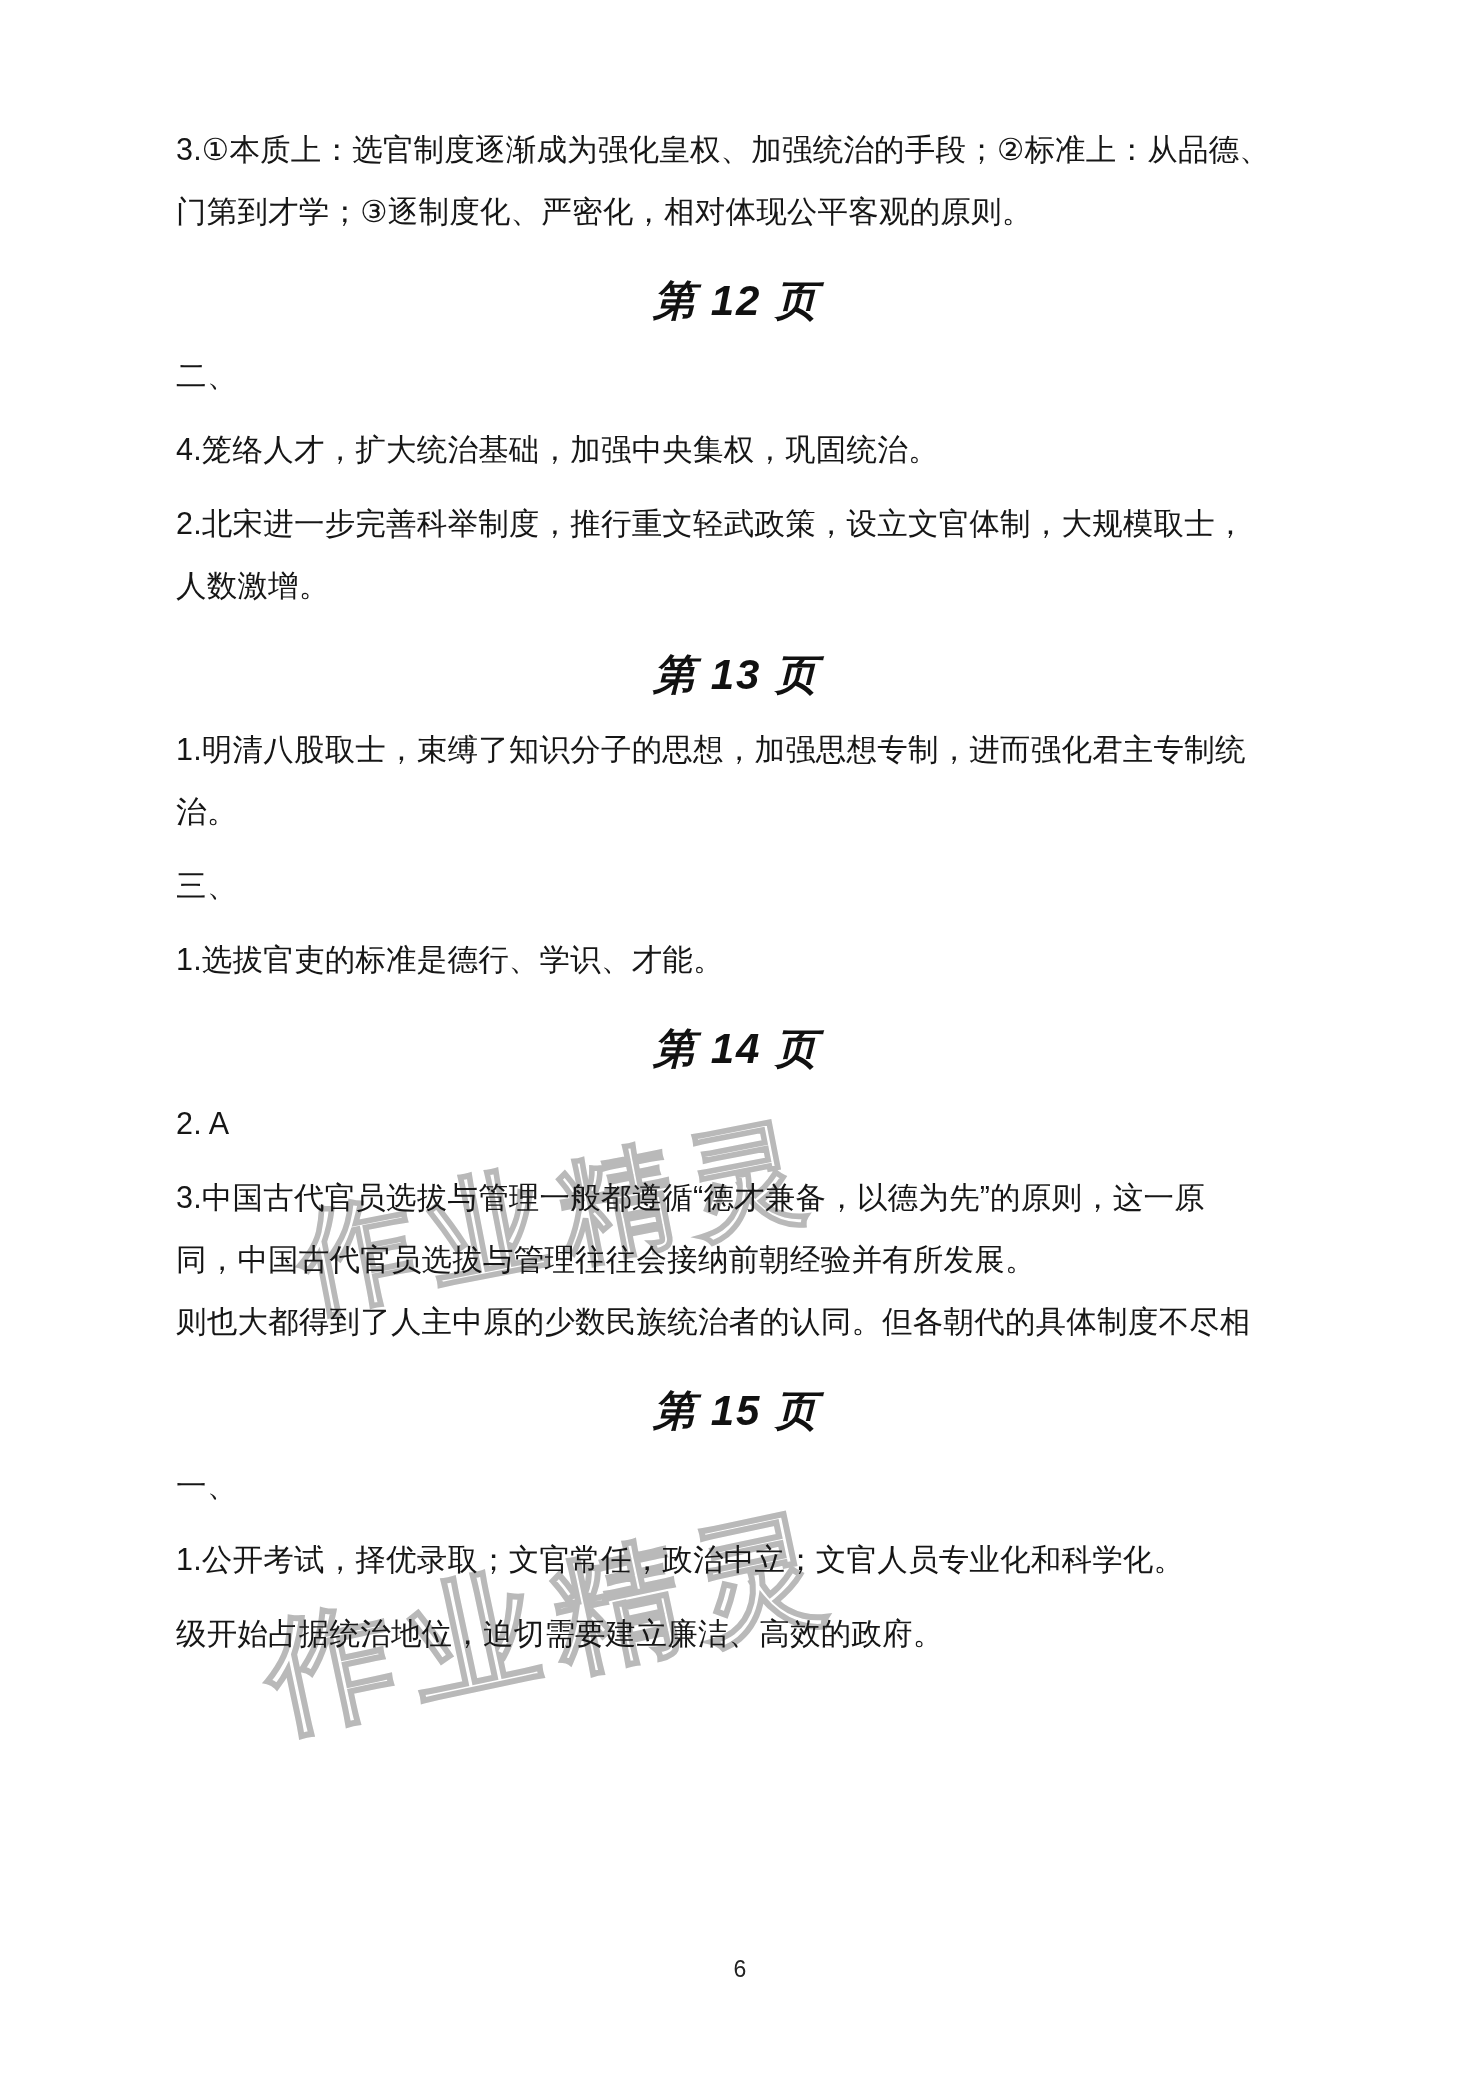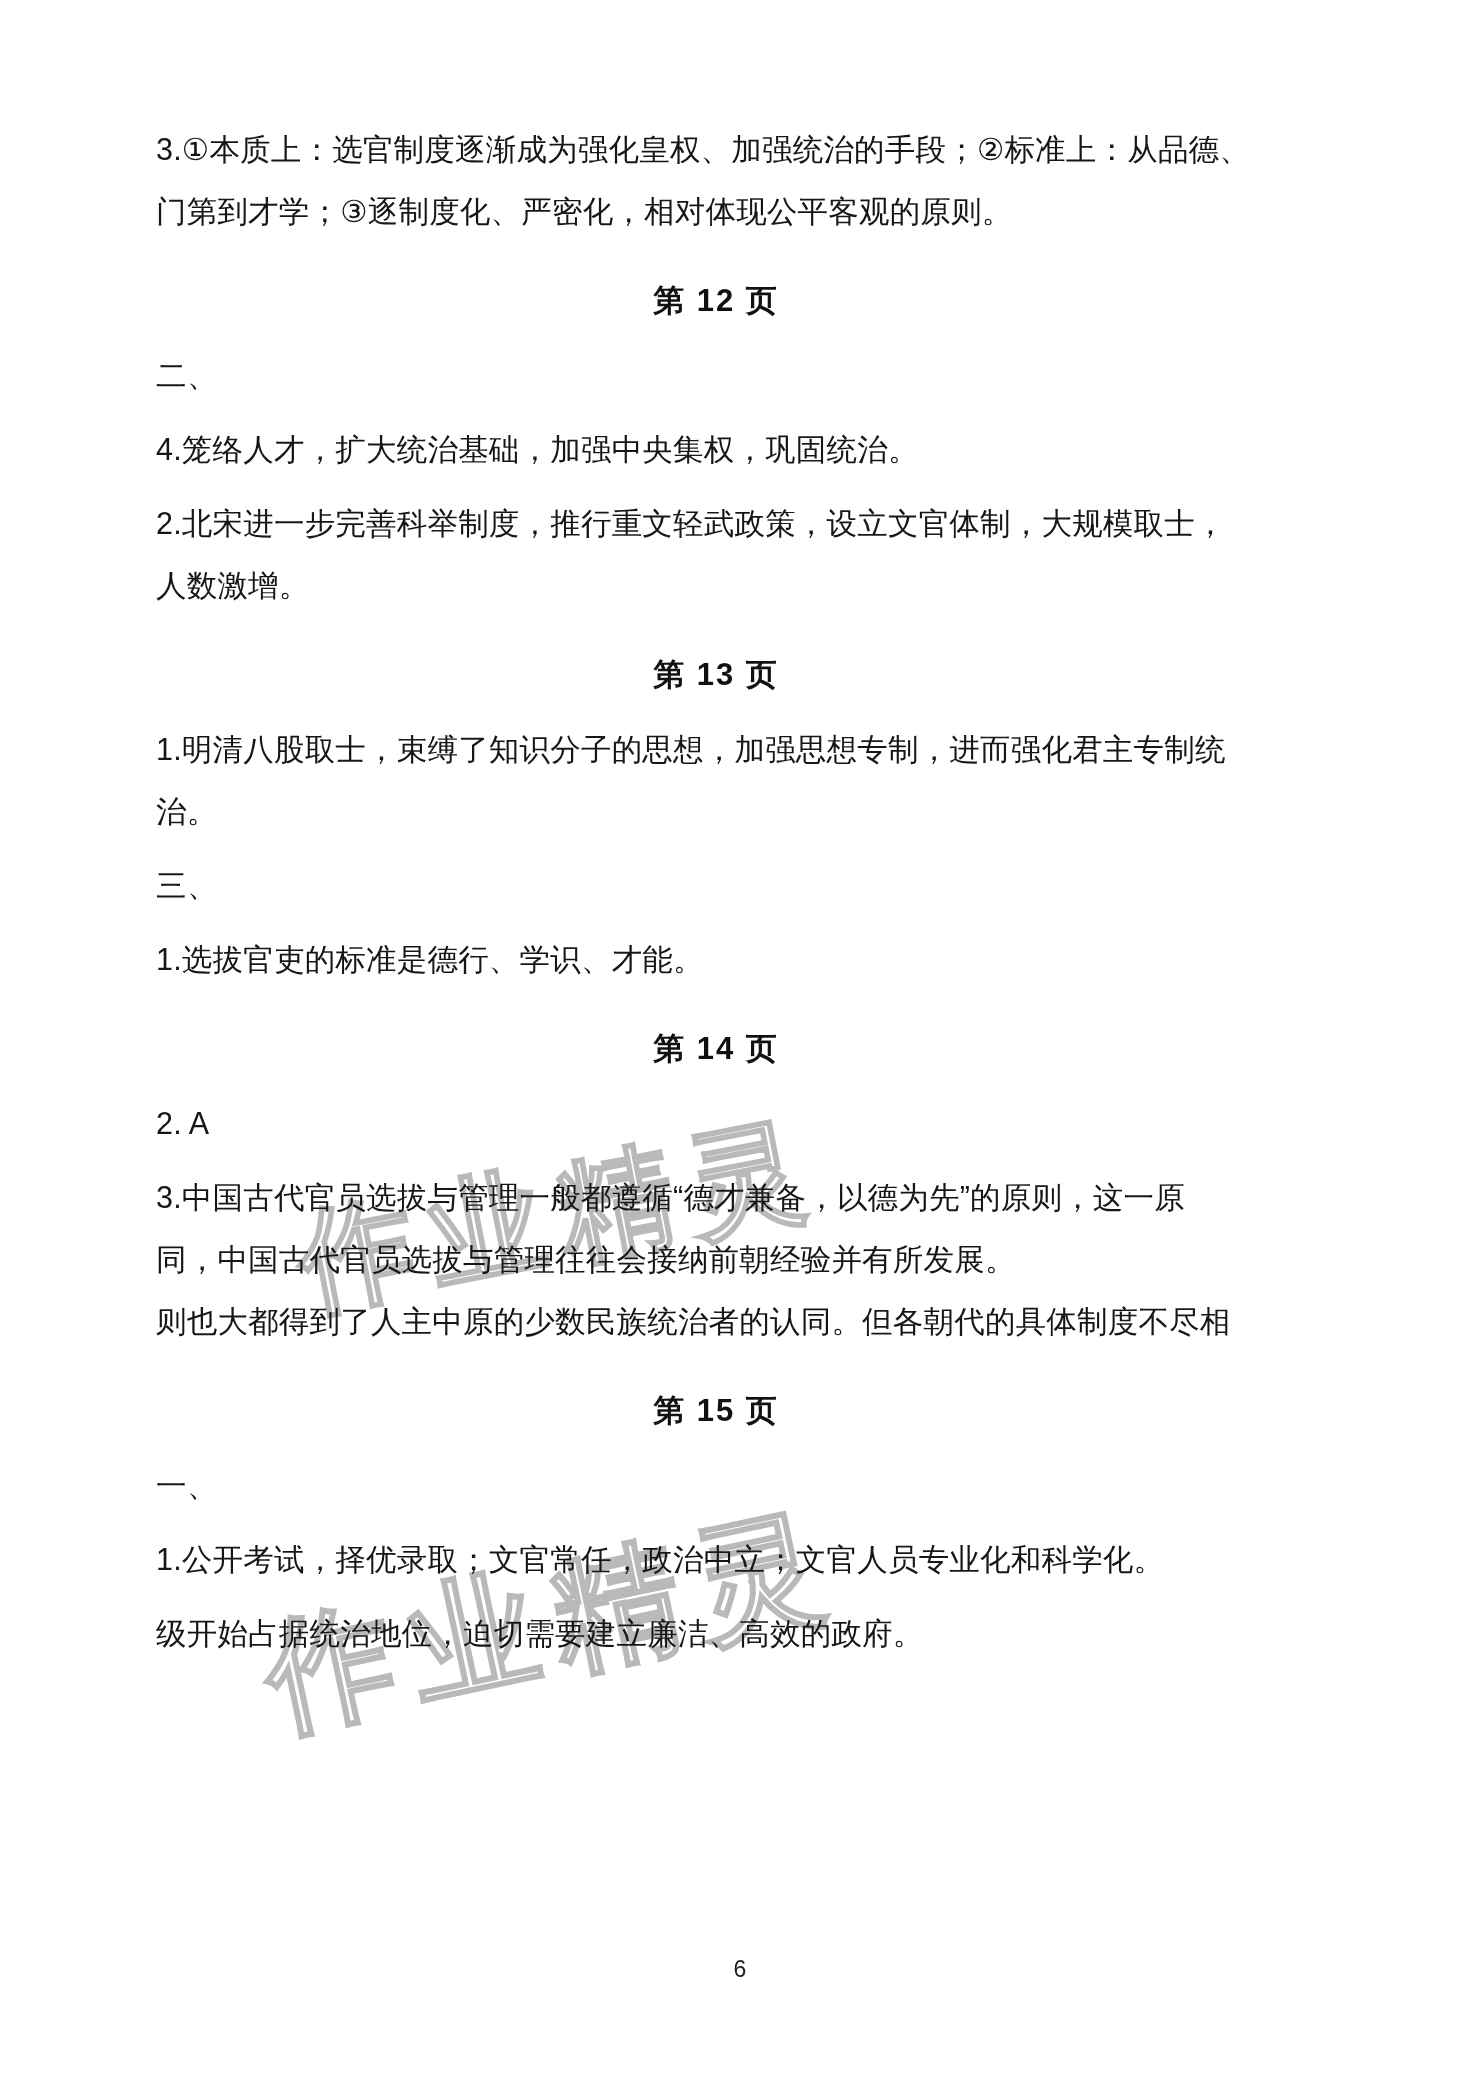--- a/index.html
+++ b/index.html
@@ -14,21 +14,21 @@
   .page {
     position: relative;
     width: 1480px;
     height: 2093px;
     background: #ffffff;
     overflow: hidden;
     box-sizing: border-box;
   }
   .content {
     position: absolute;
-    left: 156px;
+    left: 176px;
     top: 118px;
     width: 1120px;
     z-index: 3;
   }
   .line {
     font-size: 30.5px;
     line-height: 62px;
     color: #161616;
     letter-spacing: 0.2px;
     white-space: nowrap;
@@ -37,28 +37,29 @@
   .para {
     margin-bottom: 0;
   }
   .block-gap {
     height: 28px;
   }
   .block-gap-sm {
     height: 12px;
   }
   .page-head {
-    font-size: 31px;
+    font-size: 42px;
     line-height: 62px;
     color: #111111;
     font-weight: 700;
     text-align: center;
     letter-spacing: 2px;
     width: 740px;
     margin: 0 auto;
+    font-style: italic;
   }
   .sec-mark {
     font-size: 30.5px;
     line-height: 62px;
     color: #161616;
     font-weight: 500;
     letter-spacing: 0.5px;
   }
   .folio {
     position: absolute;

